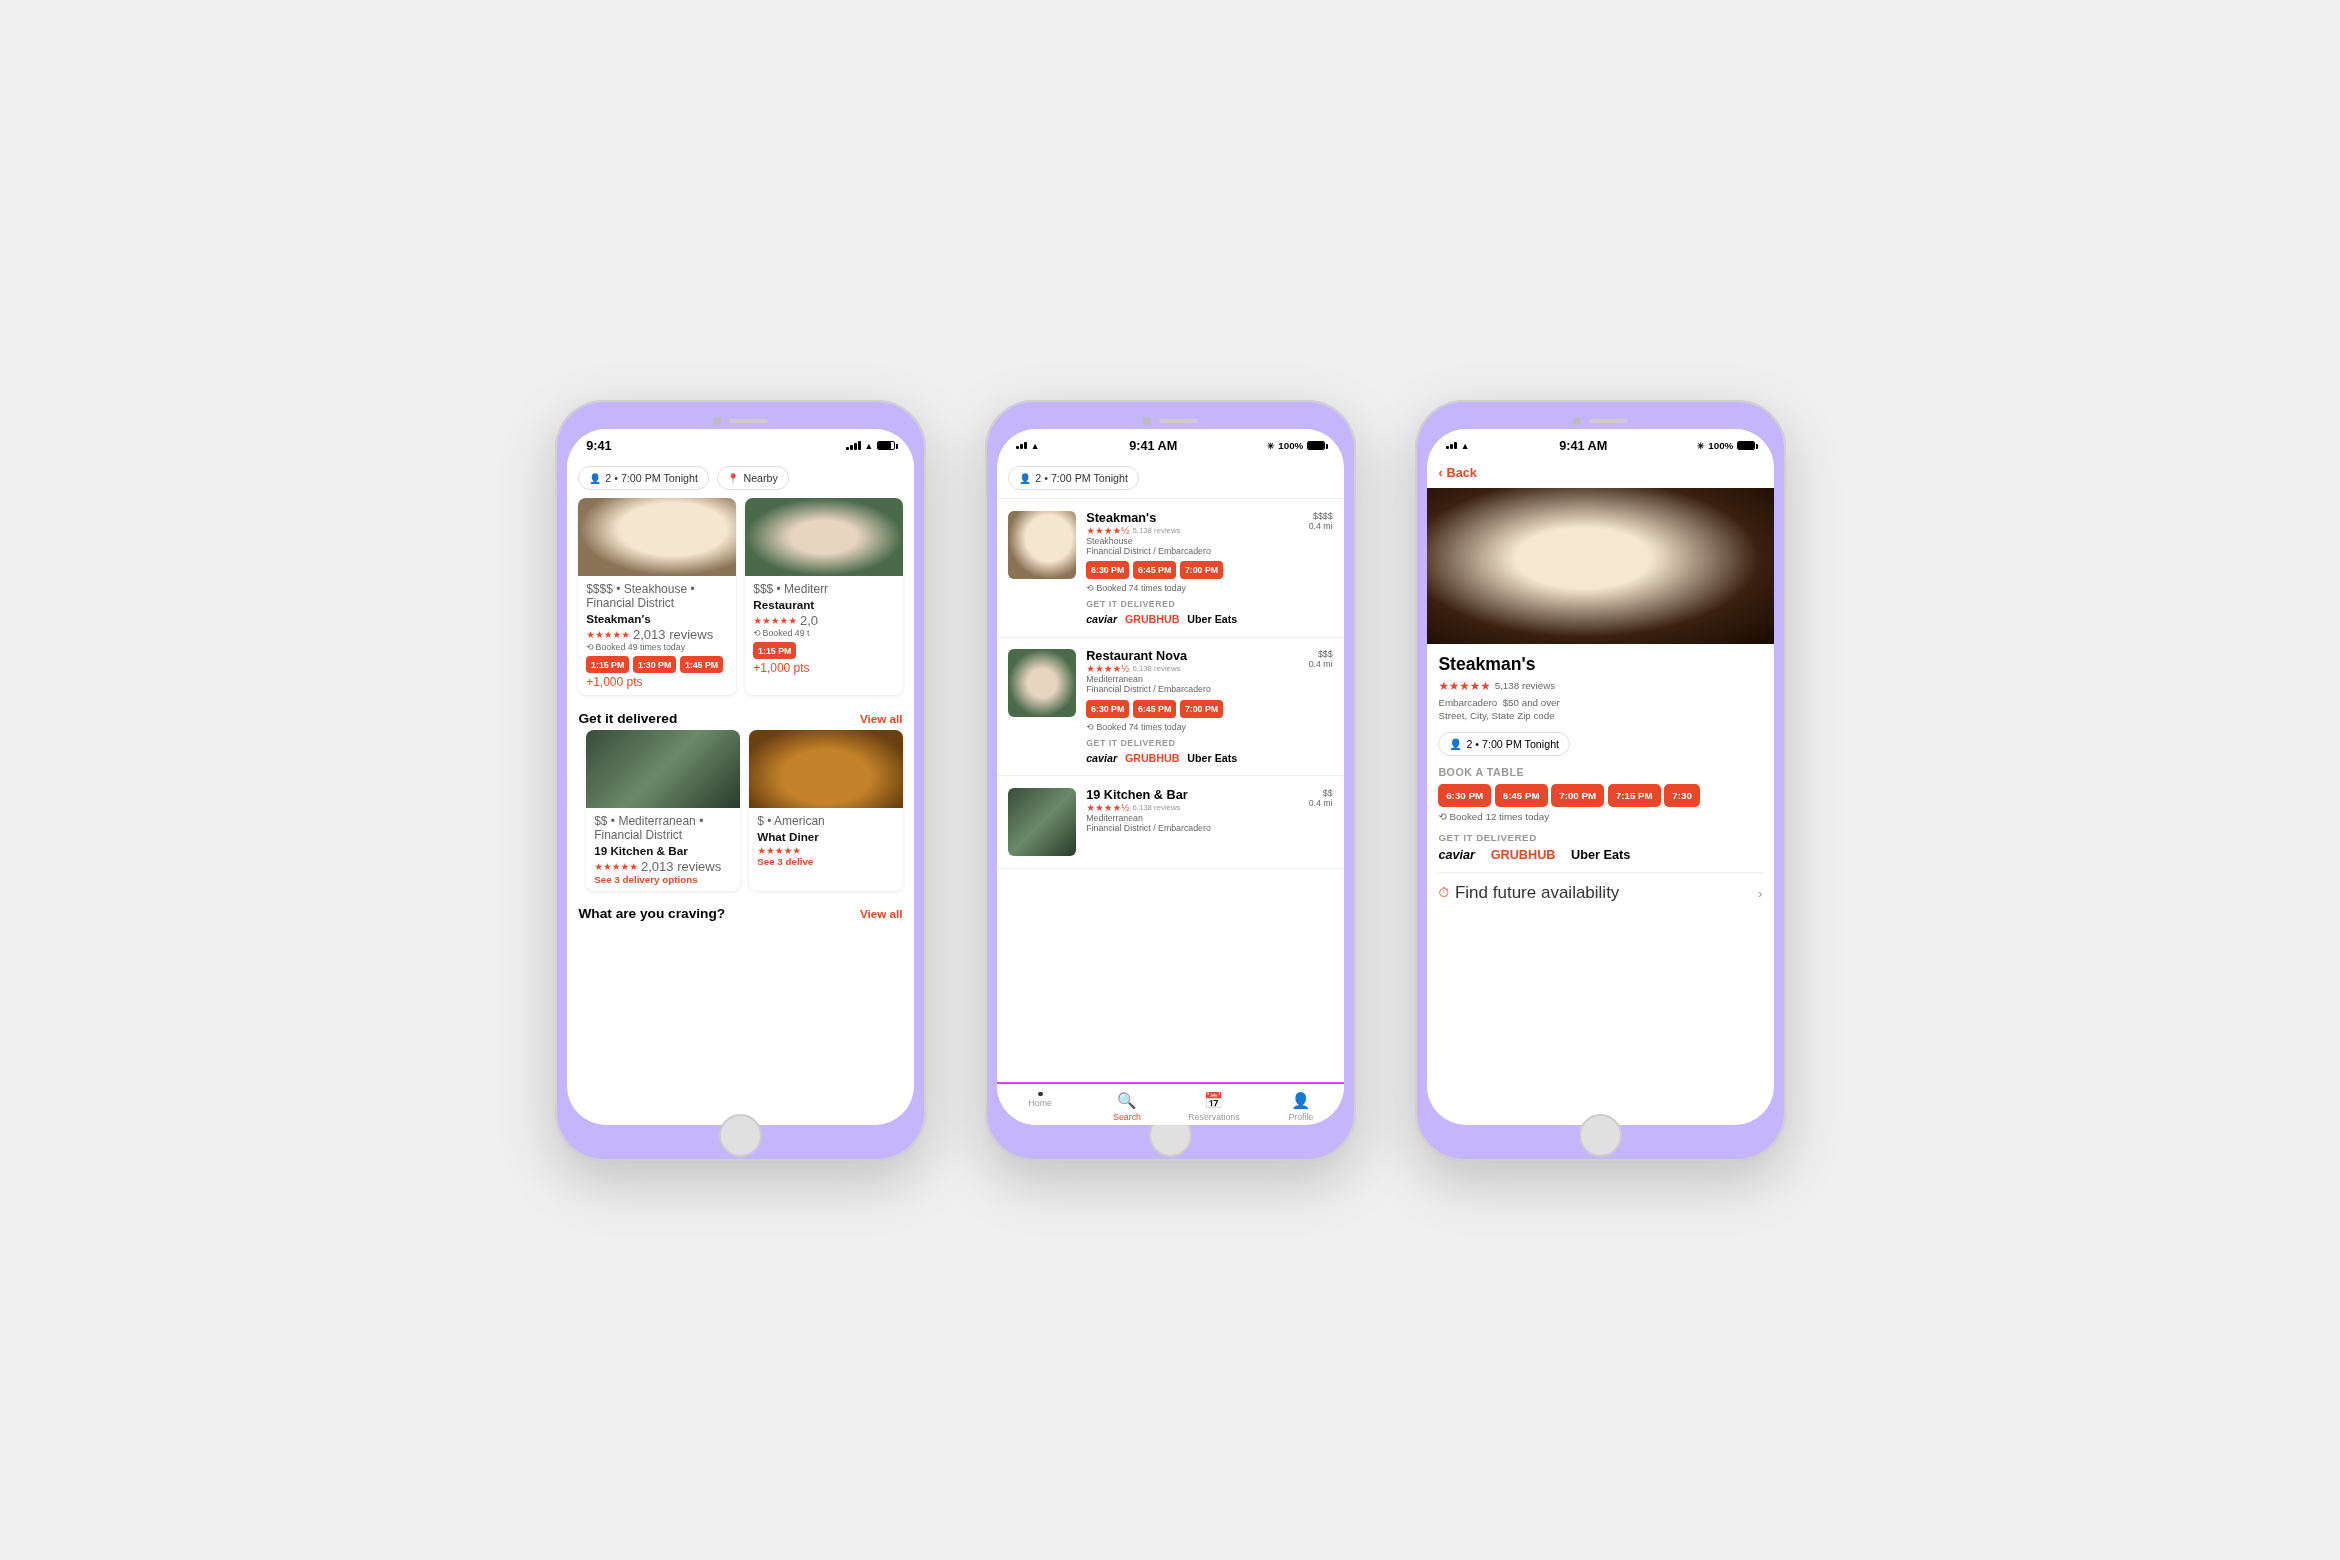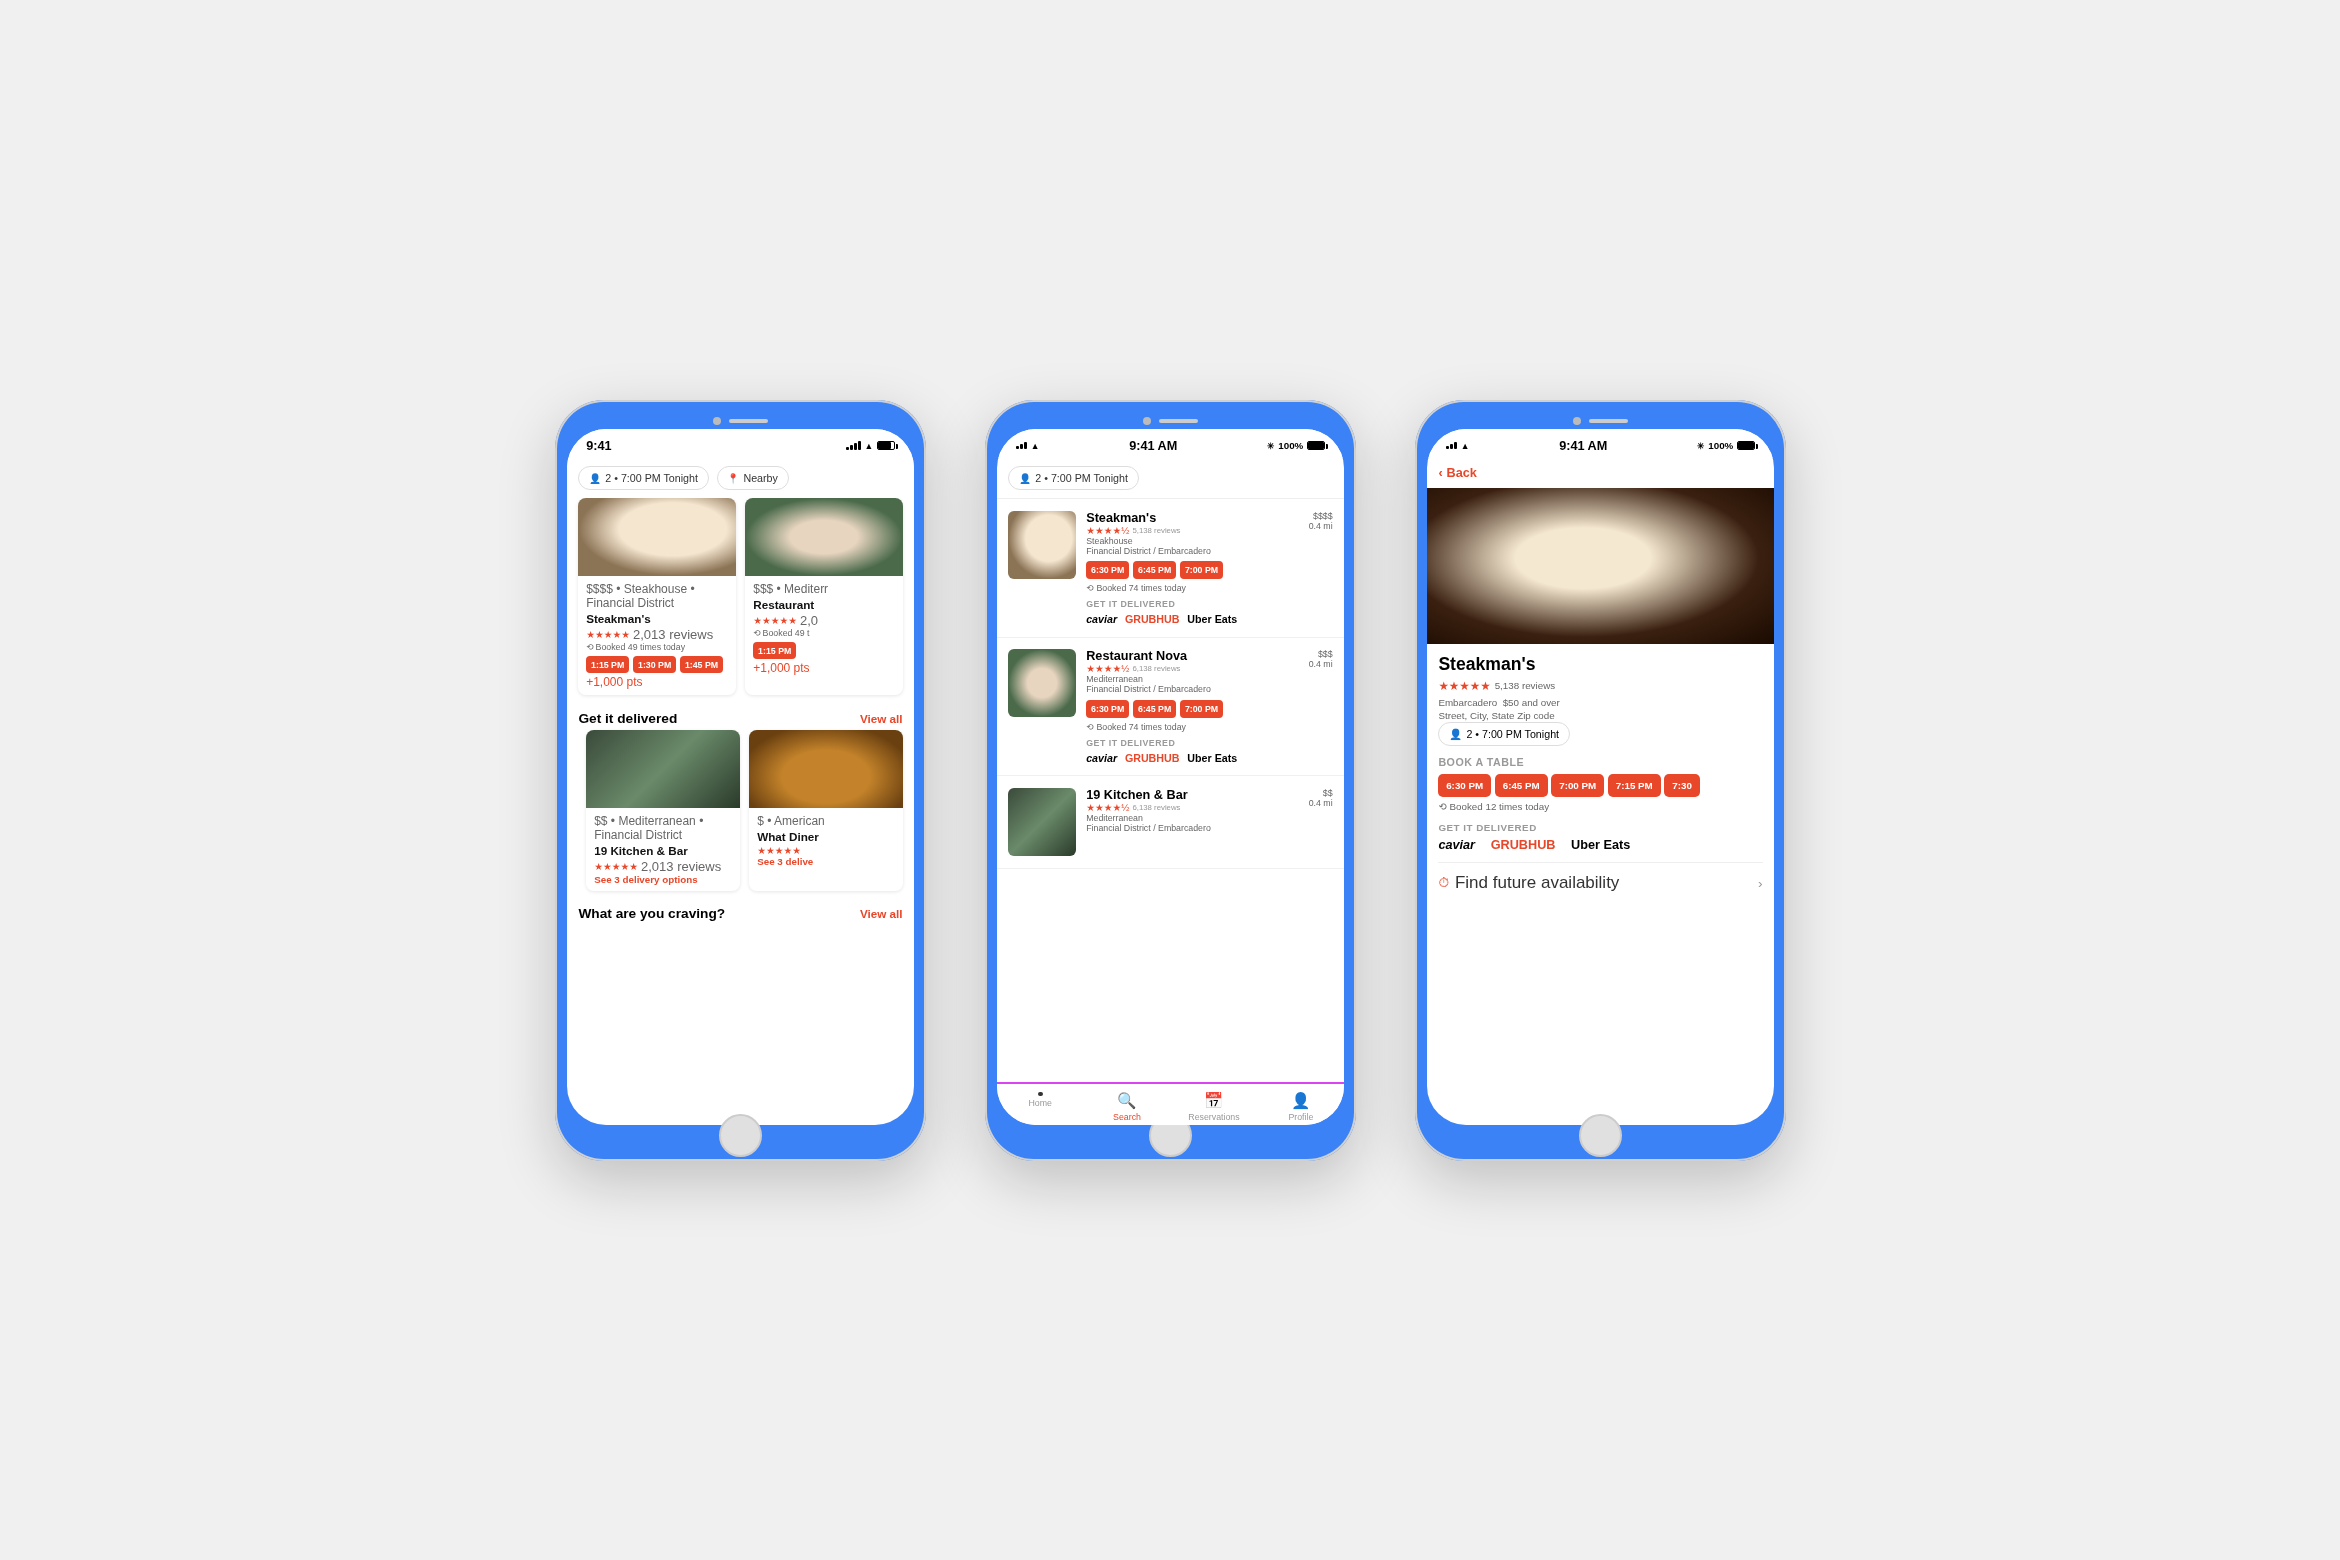--- a/index.html
+++ b/index.html
@@ -19,21 +19,21 @@
       justify-content: center;
       align-items: center;
       gap: 59px;
       transform-origin: top left;
     }
 
     
     .phone {
       width: 371px;
       height: 761px;
-      background: #3b82f6;
+      background: #c4b5fd;
       border-radius: 49px;
       padding: 11.7px;
       box-shadow: 0 19.5px 59px rgba(0,0,0,0.2), inset 0 0 0 2px #d0d0d0;
       position: relative;
       display: flex;
       flex-direction: column;
     }
     .phone-inner {
       flex: 1;
       background: #fff;
@@ -215,21 +215,21 @@
     }
     .nav-item.active { color: #e8472a; }
     .nav-icon { font-size: 15.6px; }
     .nav-dot { width: 4.9px; height: 4.9px; border-radius: 50%; background: #333; }
     .p3-back { padding: 7.8px 11.7px; font-size: 12.7px; color: #e8472a; font-weight: 600; display: flex; align-items: center; gap: 3.9px; }
     .p3-hero { width: 100%; height: 156px; background: #1a1a1a; flex-shrink: 0; overflow: hidden; position: relative; }
     .p3-detail { flex: 1; overflow: hidden; padding: 9.8px 11.7px; }
     .p3-name { font-size: 17.6px; font-weight: 700; margin-bottom: 3.9px; }
     .p3-rating-row { display: flex; align-items: center; gap: 3.9px; margin-bottom: 3.9px; }
     .p3-location { font-size: 9.8px; color: #666; margin-bottom: 2px; }
-    .p3-address { font-size: 9.8px; color: #666; margin-bottom: 1px; }
+    .p3-address { font-size: 9.8px; color: #666; margin-bottom: 11px; }
     .p3-party { display: inline-flex; align-items: center; gap: 3.9px; border: 1px solid #ddd; border-radius: 19.5px; padding: 4.9px 9.8px; font-size: 10.7px; margin-bottom: 9.8px; }
     .book-label { font-size: 10.7px; font-weight: 700; color: #999; letter-spacing: 0.5px; text-transform: uppercase; margin-bottom: 5.9px; }
     .p3-slots { display: flex; gap: 3.9px; margin-bottom: 3.9px; overflow: hidden; }
     .p3-slot { background: #e8472a; color: #fff; font-size: 9.8px; font-weight: 600; padding: 5.9px 7.8px; border-radius: 4.9px; white-space: nowrap; }
     .p3-booked { font-size: 9.8px; color: #666; margin-bottom: 9.8px; display: flex; align-items: center; gap: 2.9px; }
     .p3-del-label { font-size: 9.8px; color: #999; font-weight: 700; letter-spacing: 0.5px; text-transform: uppercase; margin-bottom: 5.9px; }
     .p3-del-services { display: flex; gap: 15.6px; align-items: center; margin-bottom: 9.8px; }
     .p3-caviar { font-size: 12.7px; font-weight: 700; font-style: italic; }
     .p3-grubhub { font-size: 12.7px; font-weight: 900; color: #e8472a; }
     .p3-ubereats { font-size: 12.7px; font-weight: 700; }

